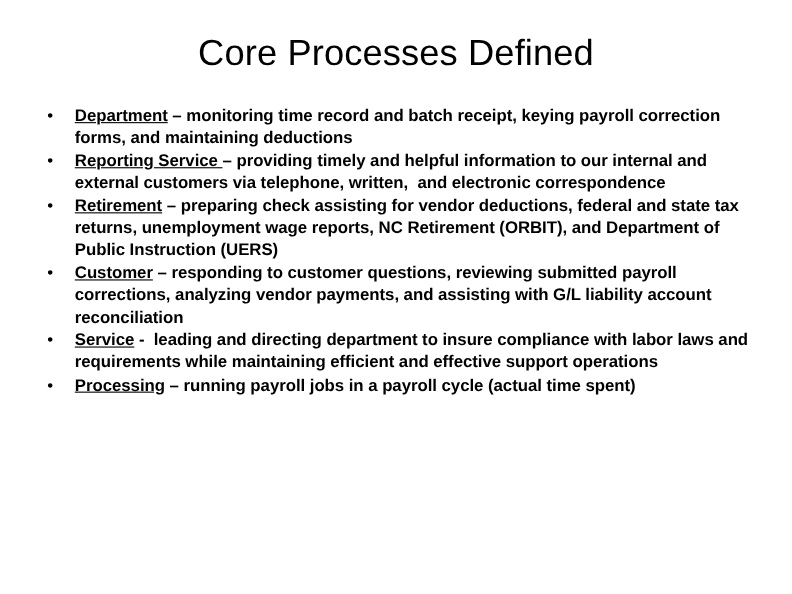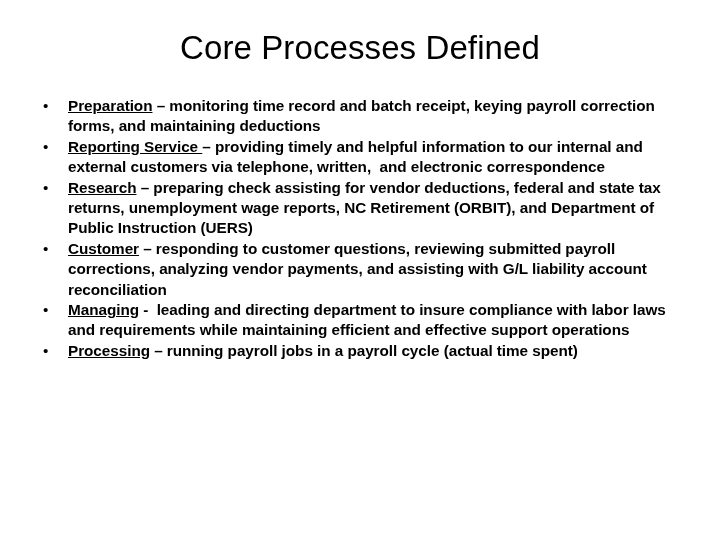--- a/index.html
+++ b/index.html
@@ -78,37 +78,37 @@
 <body>
 
 <div class="slide">
 
   <div class="slide-title">Core Processes Defined</div>
 
   <div class="body-block">
     <ul class="bullets">
 
       <li>
-        <span class="bullet-marker">•</span><span class="term">Preparation</span><span class="desc"> – monitoring time record and batch receipt, keying payroll correction forms, and maintaining deductions</span>
+        <span class="bullet-marker">•</span><span class="term">Department</span><span class="desc"> – monitoring time record and batch receipt, keying payroll correction forms, and maintaining deductions</span>
       </li>
 
       <li>
         <span class="bullet-marker">•</span><span class="term">Reporting Service </span><span class="desc">– providing timely and helpful information to our internal and external customers via telephone, written,  and electronic correspondence</span>
       </li>
 
       <li>
-        <span class="bullet-marker">•</span><span class="term">Research</span><span class="desc"> – preparing check assisting for vendor deductions, federal and state tax returns, unemployment wage reports, NC Retirement (ORBIT), and Department of Public Instruction (UERS)</span>
+        <span class="bullet-marker">•</span><span class="term">Retirement</span><span class="desc"> – preparing check assisting for vendor deductions, federal and state tax returns, unemployment wage reports, NC Retirement (ORBIT), and Department of Public Instruction (UERS)</span>
       </li>
 
       <li>
         <span class="bullet-marker">•</span><span class="term">Customer</span><span class="desc"> – responding to customer questions, reviewing submitted payroll corrections, analyzing vendor payments, and assisting with G/L liability account reconciliation</span>
       </li>
 
       <li>
-        <span class="bullet-marker">•</span><span class="term">Managing</span><span class="desc"> -  leading and directing department to insure compliance with labor laws and requirements while maintaining efficient and effective support operations</span>
+        <span class="bullet-marker">•</span><span class="term">Service</span><span class="desc"> -  leading and directing department to insure compliance with labor laws and requirements while maintaining efficient and effective support operations</span>
       </li>
 
       <li>
         <span class="bullet-marker">•</span><span class="term">Processing</span><span class="desc"> – running payroll jobs in a payroll cycle (actual time spent)</span>
       </li>
 
     </ul>
   </div>
 
 </div>

